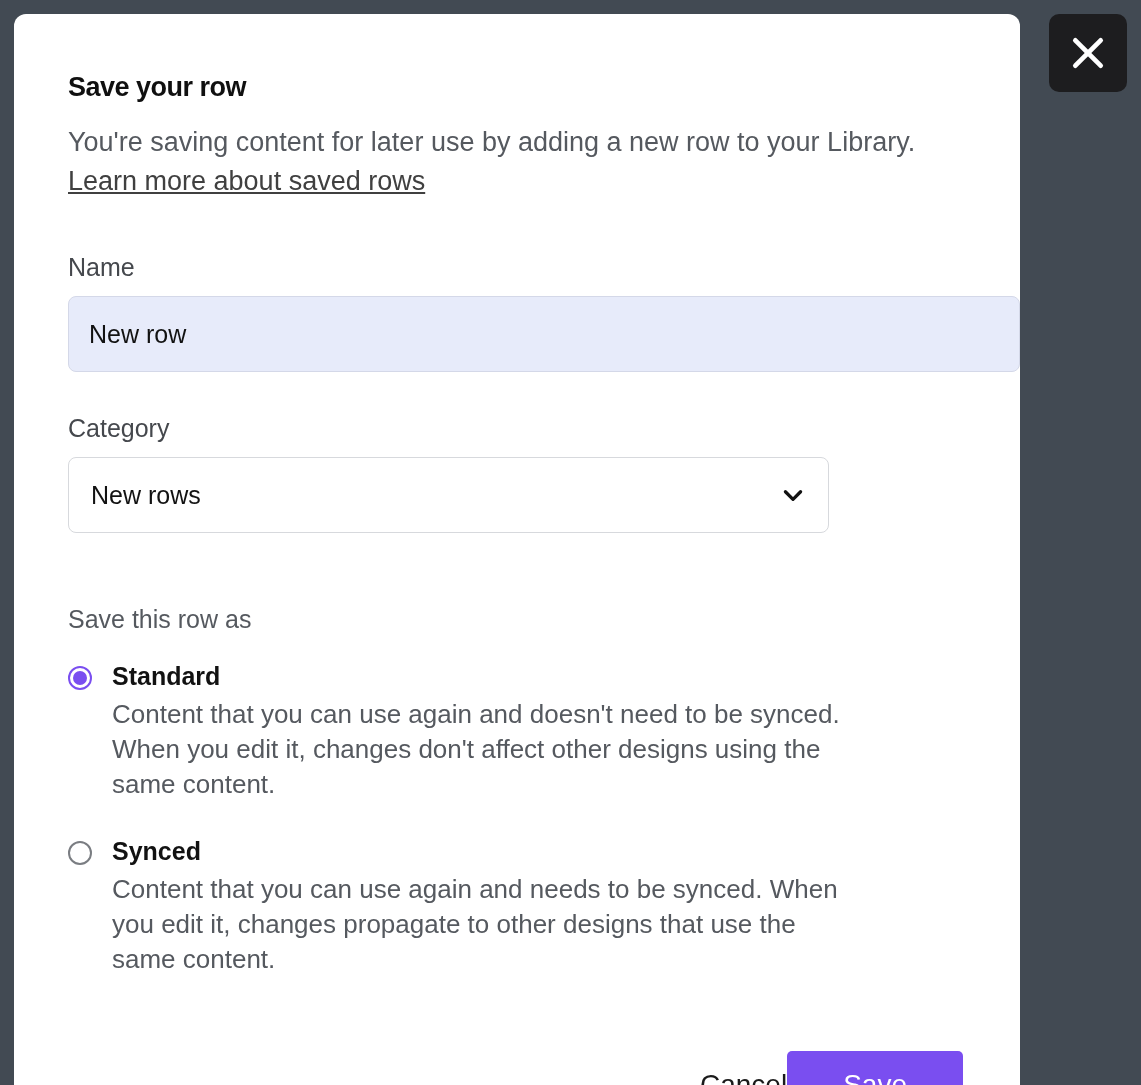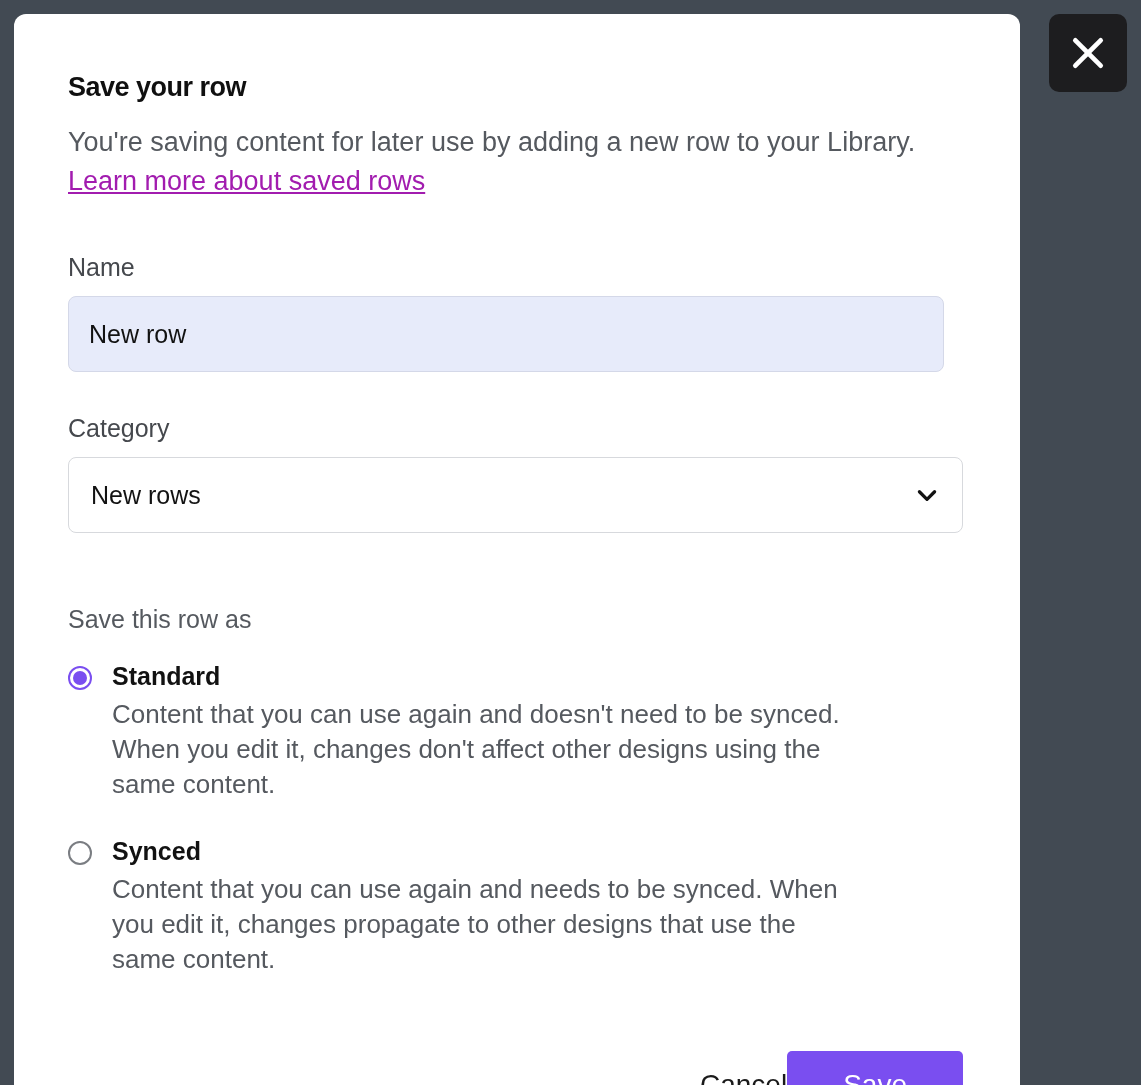--- a/index.html
+++ b/index.html
@@ -43,44 +43,44 @@
       margin-bottom: 20px;
     }
     .subtitle {
       font-size: 27px;
       color: #55595f;
       line-height: 1.45;
       margin-bottom: 52px;
       max-width: 870px;
     }
     .subtitle a {
-      color: #a21caf;
+      color: #404040;
       text-decoration: underline;
       margin-top: 40px;
     }
     .field-group { margin-bottom: 42px; }
     .field-label {
       font-size: 25px;
       color: #45484d;
       margin-bottom: 14px;
       display: block;
     }
     .text-input {
-      width: 876px;
+      width: 952px;
       height: 76px;
       background: #e7ebfa;
       border: 1px solid #d4d8e8;
       border-radius: 8px;
       font-size: 25px;
       color: #121212;
       padding: 0 20px;
       outline: none;
     }
     .select-wrap {
-      width: 895px;
+      width: 761px;
       height: 76px;
       background: #ffffff;
       border: 1px solid #d7d9dd;
       border-radius: 8px;
       display: flex;
       align-items: center;
       justify-content: space-between;
       padding: 0 22px;
       cursor: pointer;
       margin-top: 9px;

